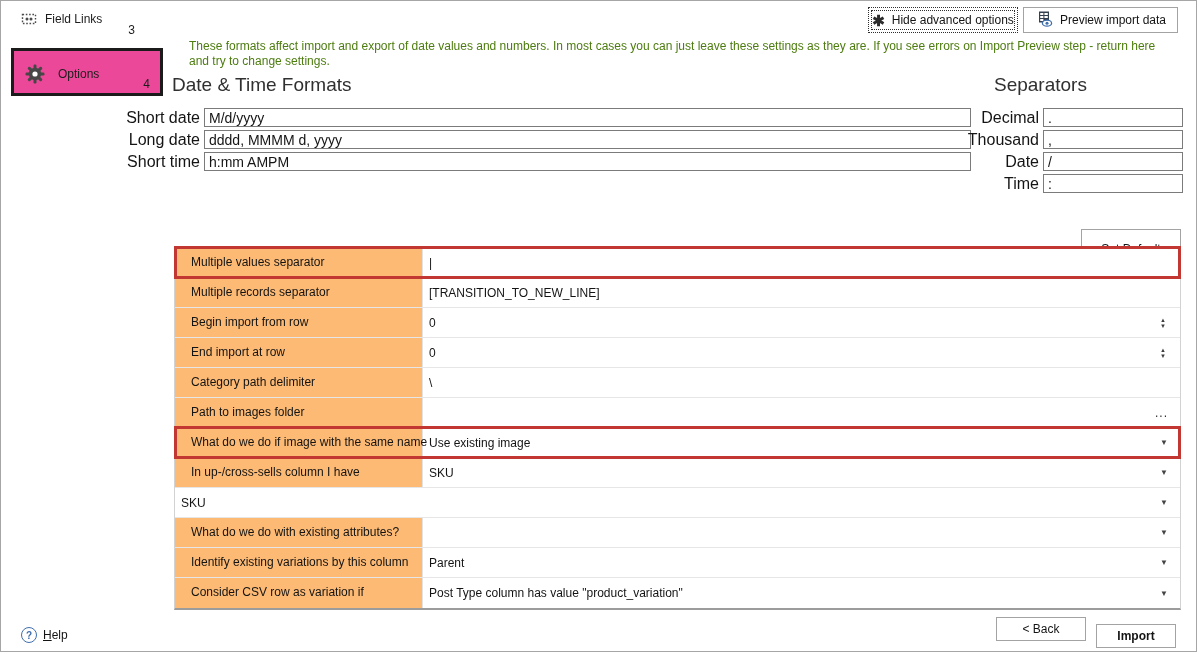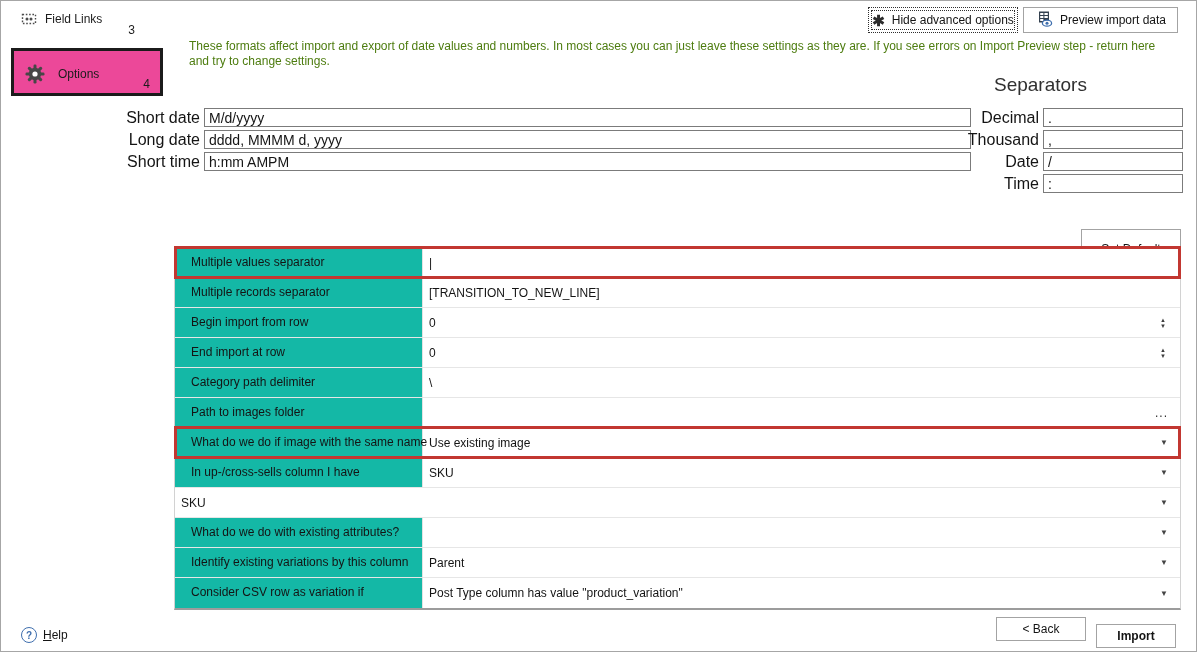--- a/index.html
+++ b/index.html
@@ -42,21 +42,21 @@
   .dtf-row{left:203px;width:767px;}
   .sep-row{left:1042px;width:140px;}
   .r0{top:107px;} .r1{top:129px;} .r2{top:151px;} .r3{top:173px;}
 
   .set-default-btn{position:absolute;left:1080px;top:228px;width:100px;height:40px;border:1px solid var(--btn-border);text-align:right;}
 
   
   .opt-table{position:absolute;left:173px;top:246px;width:1007px;border:1px solid #d2d2d2;border-bottom:2px solid #9c9c9c;background:#fff;}
   .opt-row{position:relative;display:flex;height:30px;border-bottom:1px solid #e6e6e6;}
   .opt-row:last-child{border-bottom:none;}
-  .opt-label{width:248px;background:#14b8a6;border-right:1px solid #e2e2e2;font-size:12px;line-height:29px;padding-left:16px;white-space:nowrap;color:#141414;}
+  .opt-label{width:248px;background:#fdba74;border-right:1px solid #e2e2e2;font-size:12px;line-height:29px;padding-left:16px;white-space:nowrap;color:#141414;}
   .opt-value{flex:1;display:flex;align-items:center;padding-left:6px;font-size:12px;color:#141414;position:relative;}
   .val-text{white-space:nowrap;}
   .ctrl{position:absolute;right:12px;display:flex;align-items:center;color:#3f3f3f;}
   .caret{font-size:8px;color:#444;}
   .spinner{flex-direction:column;line-height:6px;right:14px;}
   .sp-up,.sp-dn{font-size:6px;color:#3d3d3d;display:block;text-align:center;}
   .browse{font-size:12px;color:#2b2b2b;letter-spacing:1px;line-height:10px;}
   .hl-frame{position:absolute;left:-1px;right:-1px;top:-2px;bottom:-2px;border:3px solid var(--red);z-index:3;pointer-events:none;}
 
   
@@ -110,20 +110,21 @@
         <path fill="#fff" d="M5.2 3h3.2v2H5.2zM9.4 3h3.4v2H9.4zM5.2 6h3.2v2H5.2zM9.4 6h3.4v2H9.4zM5.2 9h3.2v2H5.2z"></path>
         <ellipse cx="12" cy="13.2" rx="4.6" ry="3" fill="#fff" stroke="#3f6fae" stroke-width="1.3"></ellipse>
         <circle cx="12" cy="13.2" r="1.5" fill="#3f6fae"></circle>
       </svg>
     </span>
     <span>Preview import data</span>
   </button>
 
   <div class="description">These formats affect import and export of date values and numbers. In most cases you can just leave these settings as they are. If you see errors on Import Preview step - return here and try to change settings.</div>
 
+  <div class="section-heading dtf-heading">Date &amp; Time Formats</div>
   <div class="section-heading sep-heading">Separators</div>
 
   <div class="fmt-row dtf-row r0">
     <label class="fmt-label">Short date</label>
     <input class="fmt-input" value="M/d/yyyy" style="">
   </div>
   <div class="fmt-row dtf-row r1">
     <label class="fmt-label">Long date</label>
     <input class="fmt-input" value="dddd, MMMM d, yyyy" style="">
   </div>

